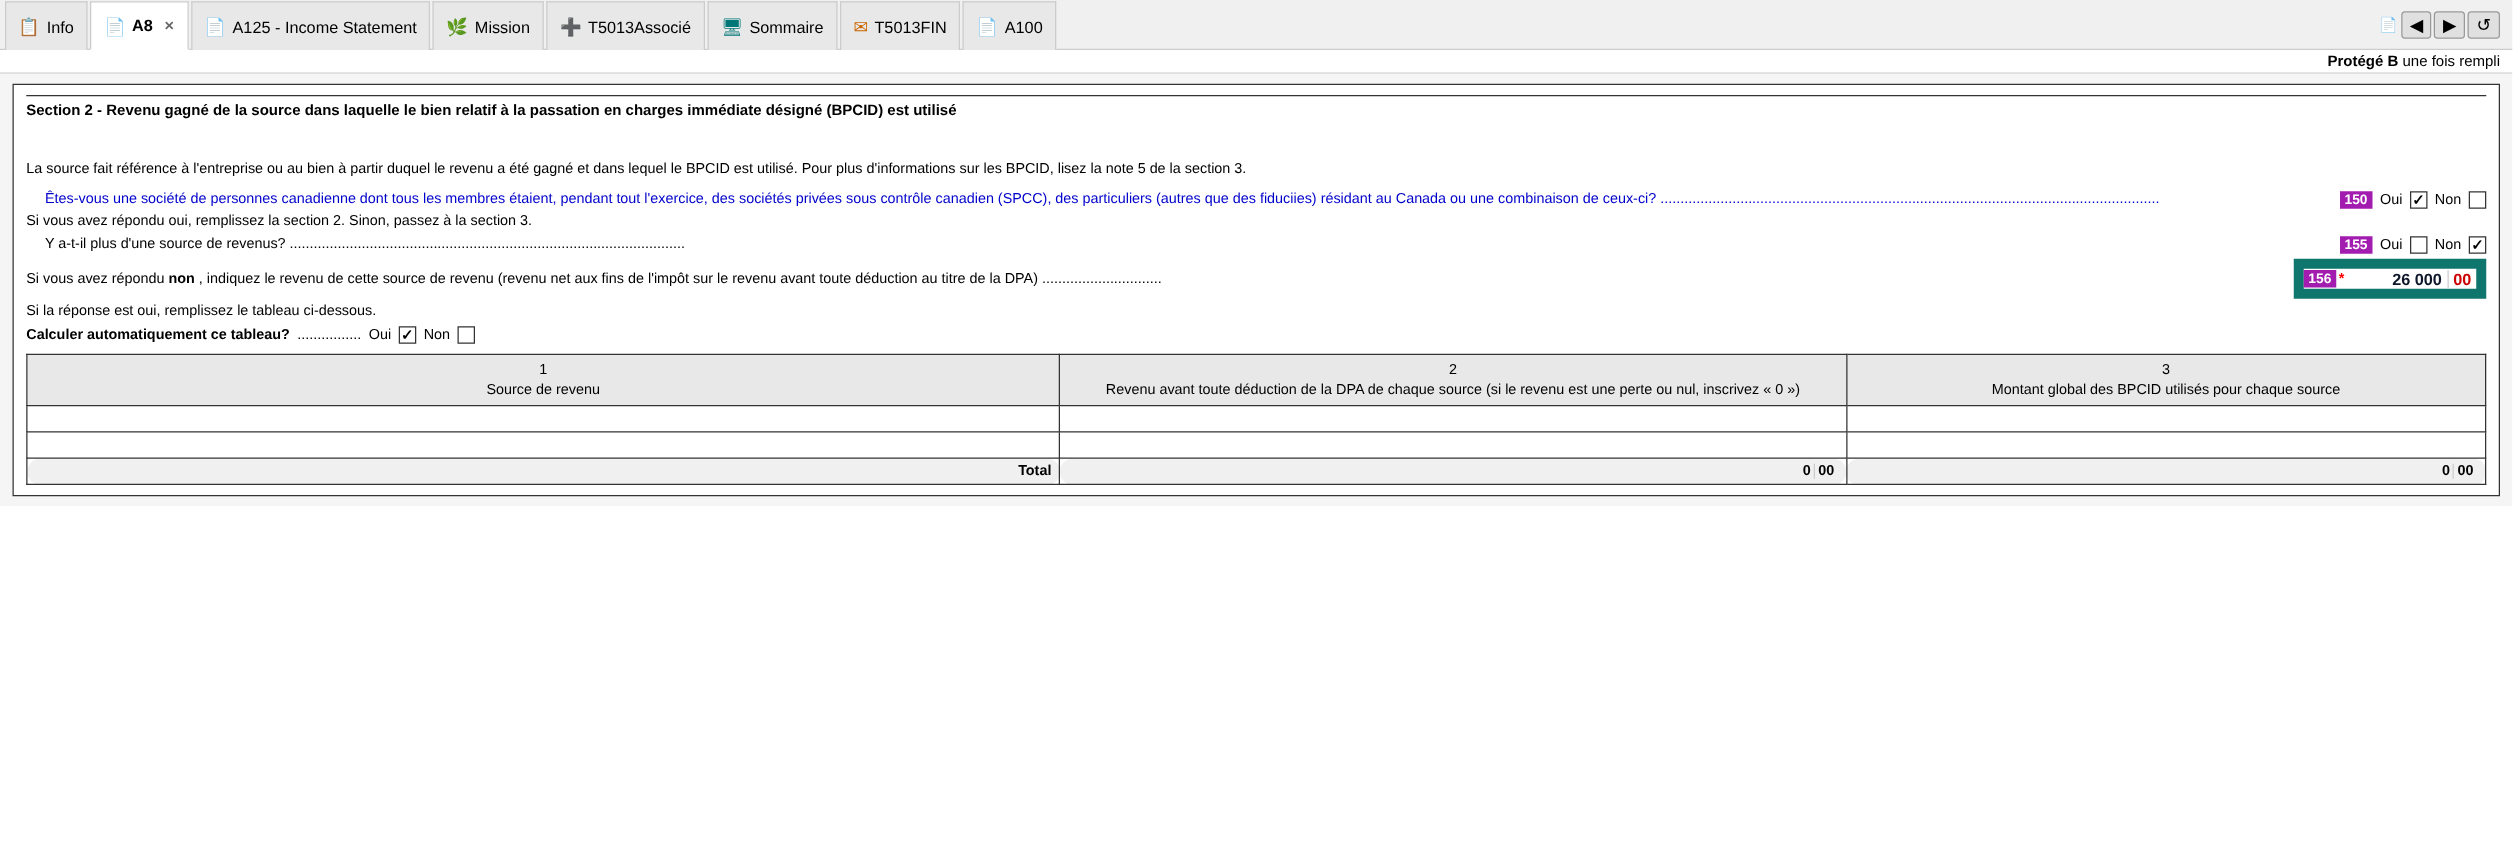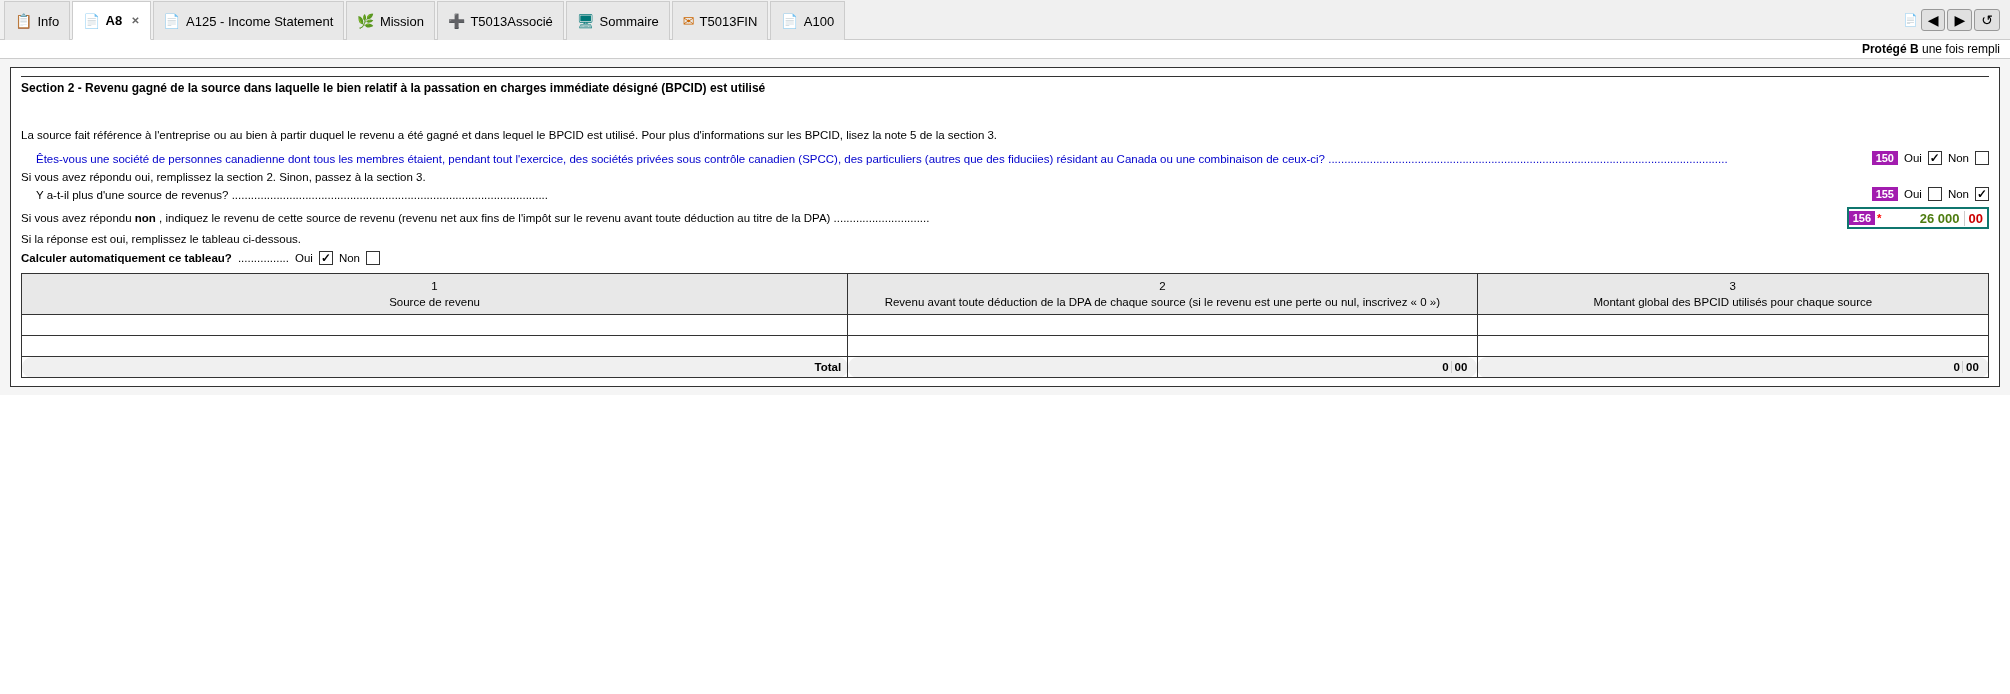--- a/index.html
+++ b/index.html
@@ -89,21 +89,21 @@
 
     .section-description {
       font-size: 11.5px;
       margin-bottom: 8px;
       line-height: 1.4;
       margin-top: 28px;
     }
 
     .question-row {
       display: flex;
-      align-items: flex-start;
+      align-items: flex-end;
       margin-bottom: 4px;
       font-size: 11.5px;
       padding-left: 15px;
     }
 
     .question-text {
       flex: 1;
       line-height: 1.4;
     }
 
@@ -143,34 +143,34 @@
 
     
     .field-156-row {
       display: flex;
       align-items: center;
       margin-bottom: 4px;
       font-size: 11.5px;
     }
 
     .field-156-input {
-      border: 2px solid #0f766e;
-      display: flex;
-      align-items: center;
-      height: 22px;
+      border: 8px solid #0f766e;
+      display: flex;
+      align-items: center;
+      height: 32px;
     }
 
     .field-156-asterisk {
       color: red;
       font-weight: bold;
       padding: 0 2px;
     }
 
     .field-156-value {
-      color: #4d7c0f;
+      color: #0f172a;
       font-size: 13px;
       font-weight: bold;
       padding: 0 4px;
       min-width: 80px;
       text-align: right;
     }
 
     .field-156-cents {
       color: #cc0000;
       font-size: 13px;

